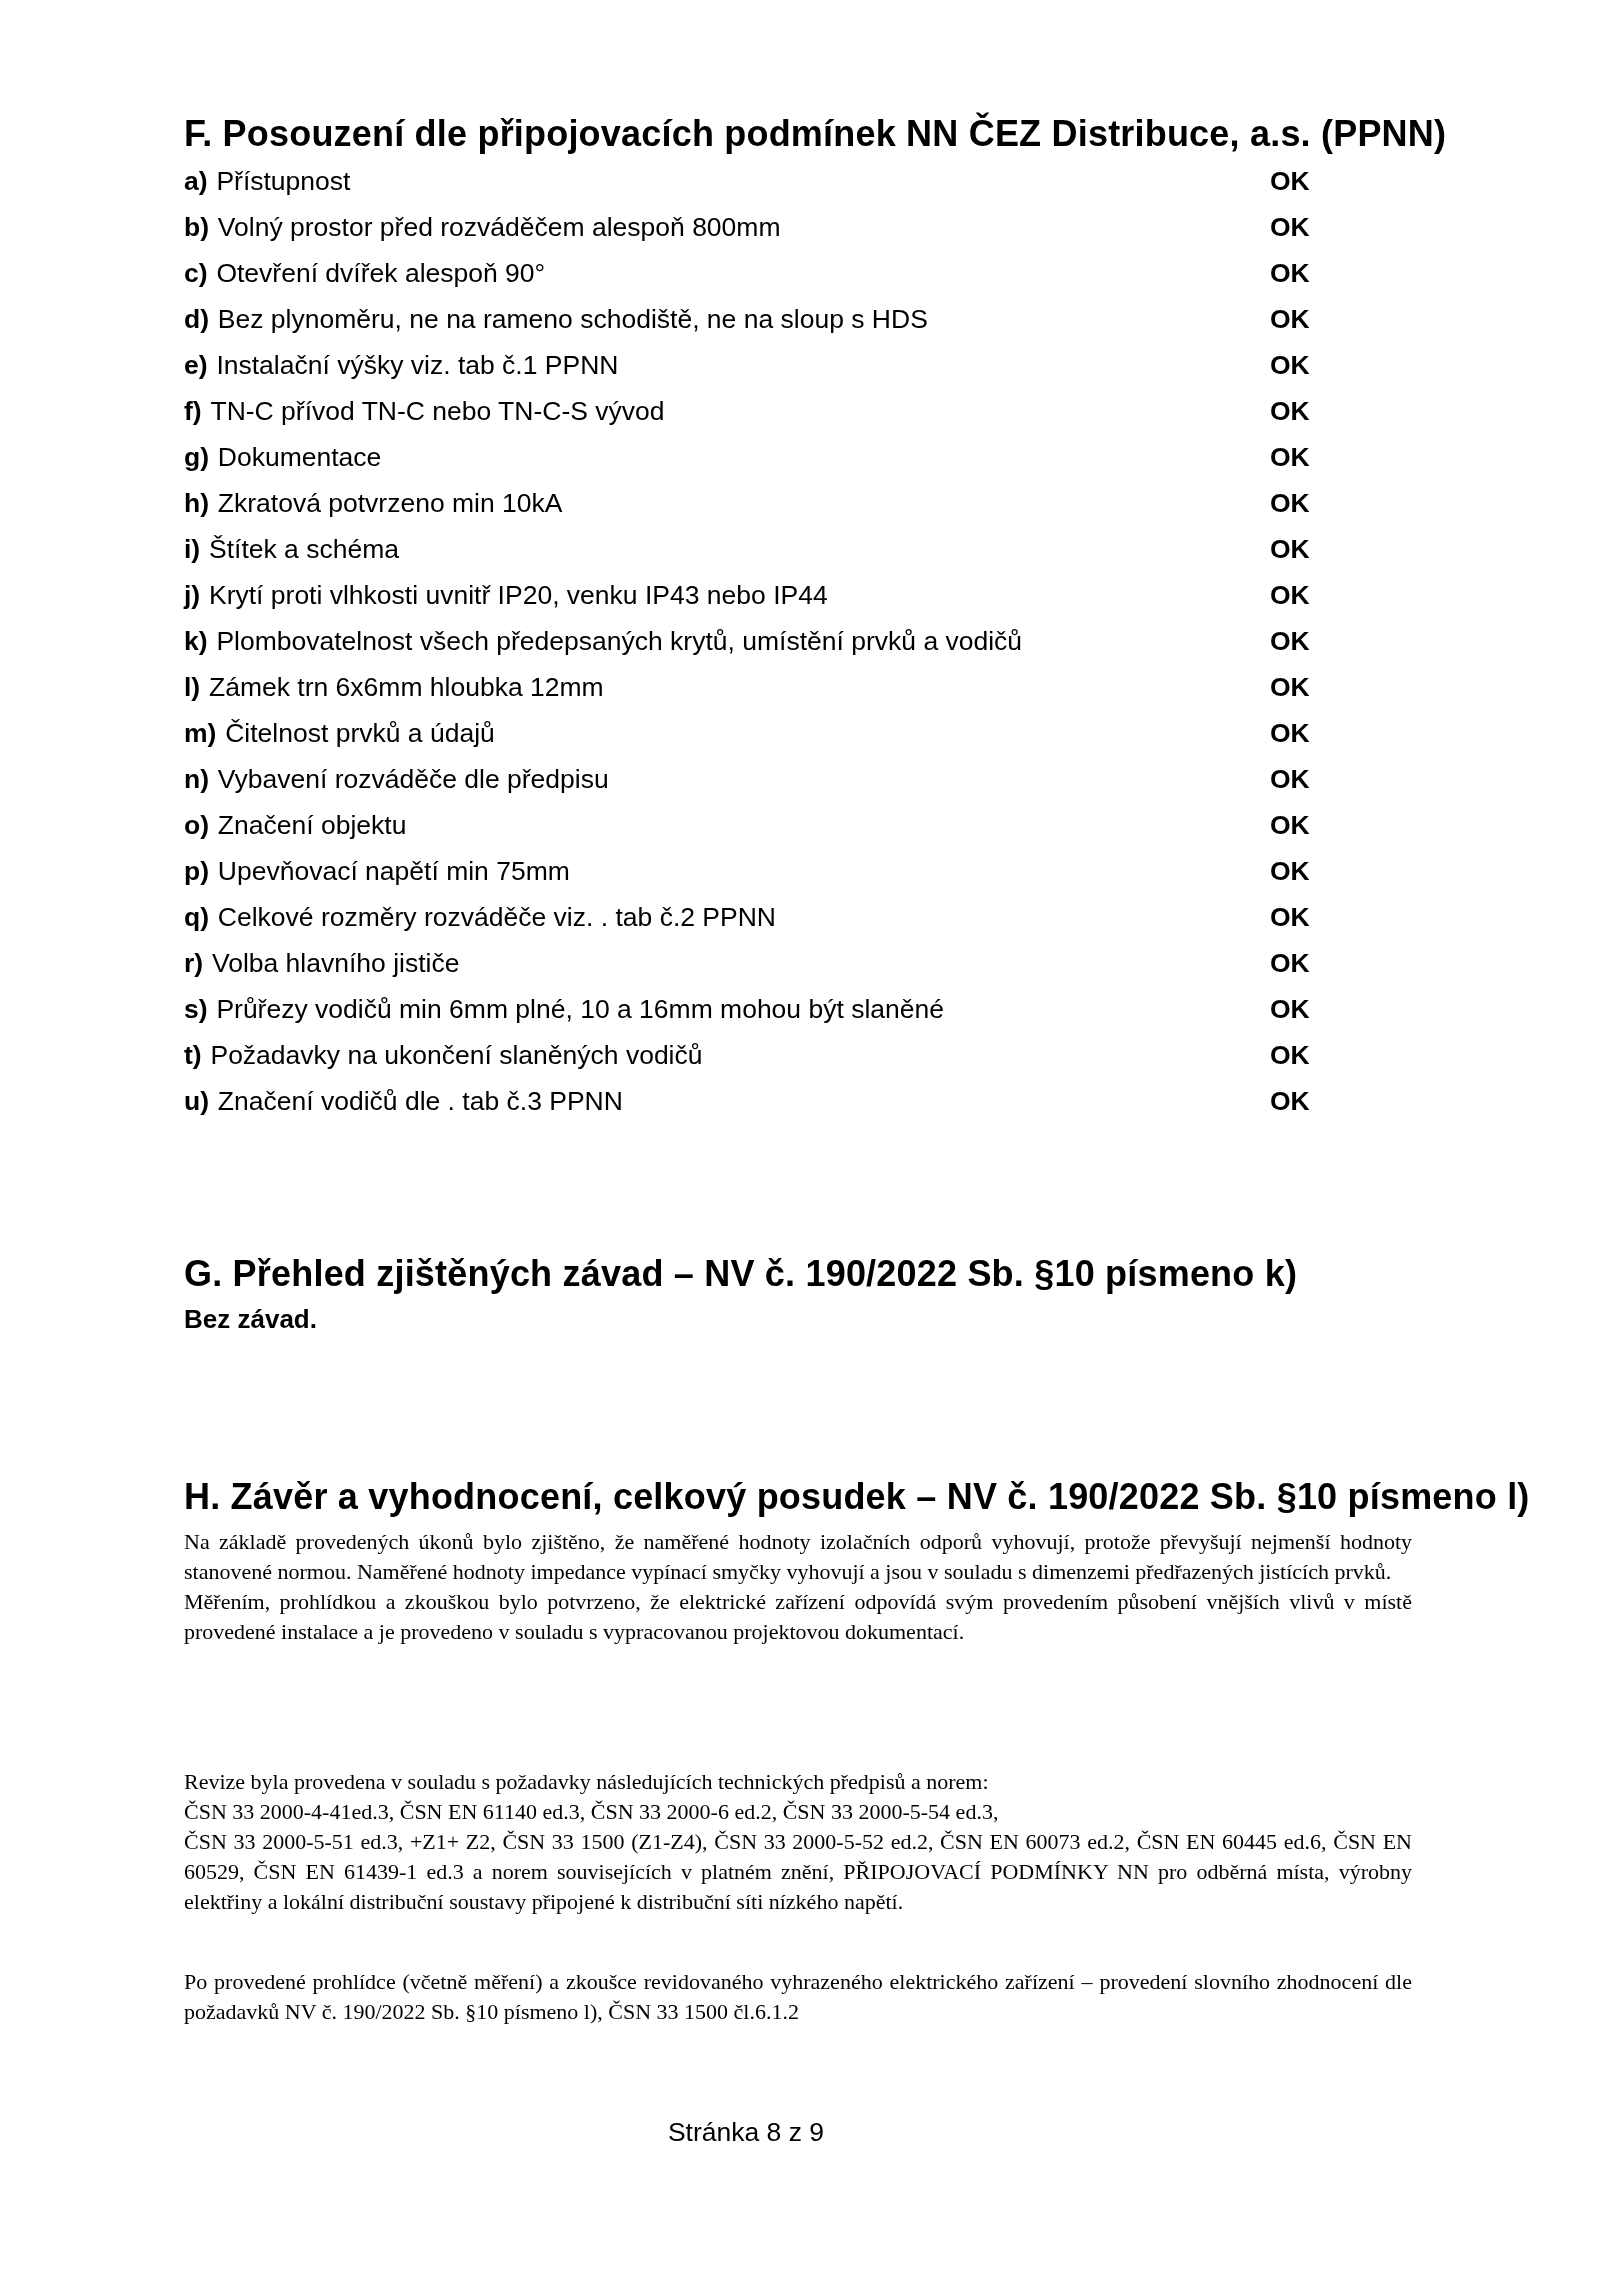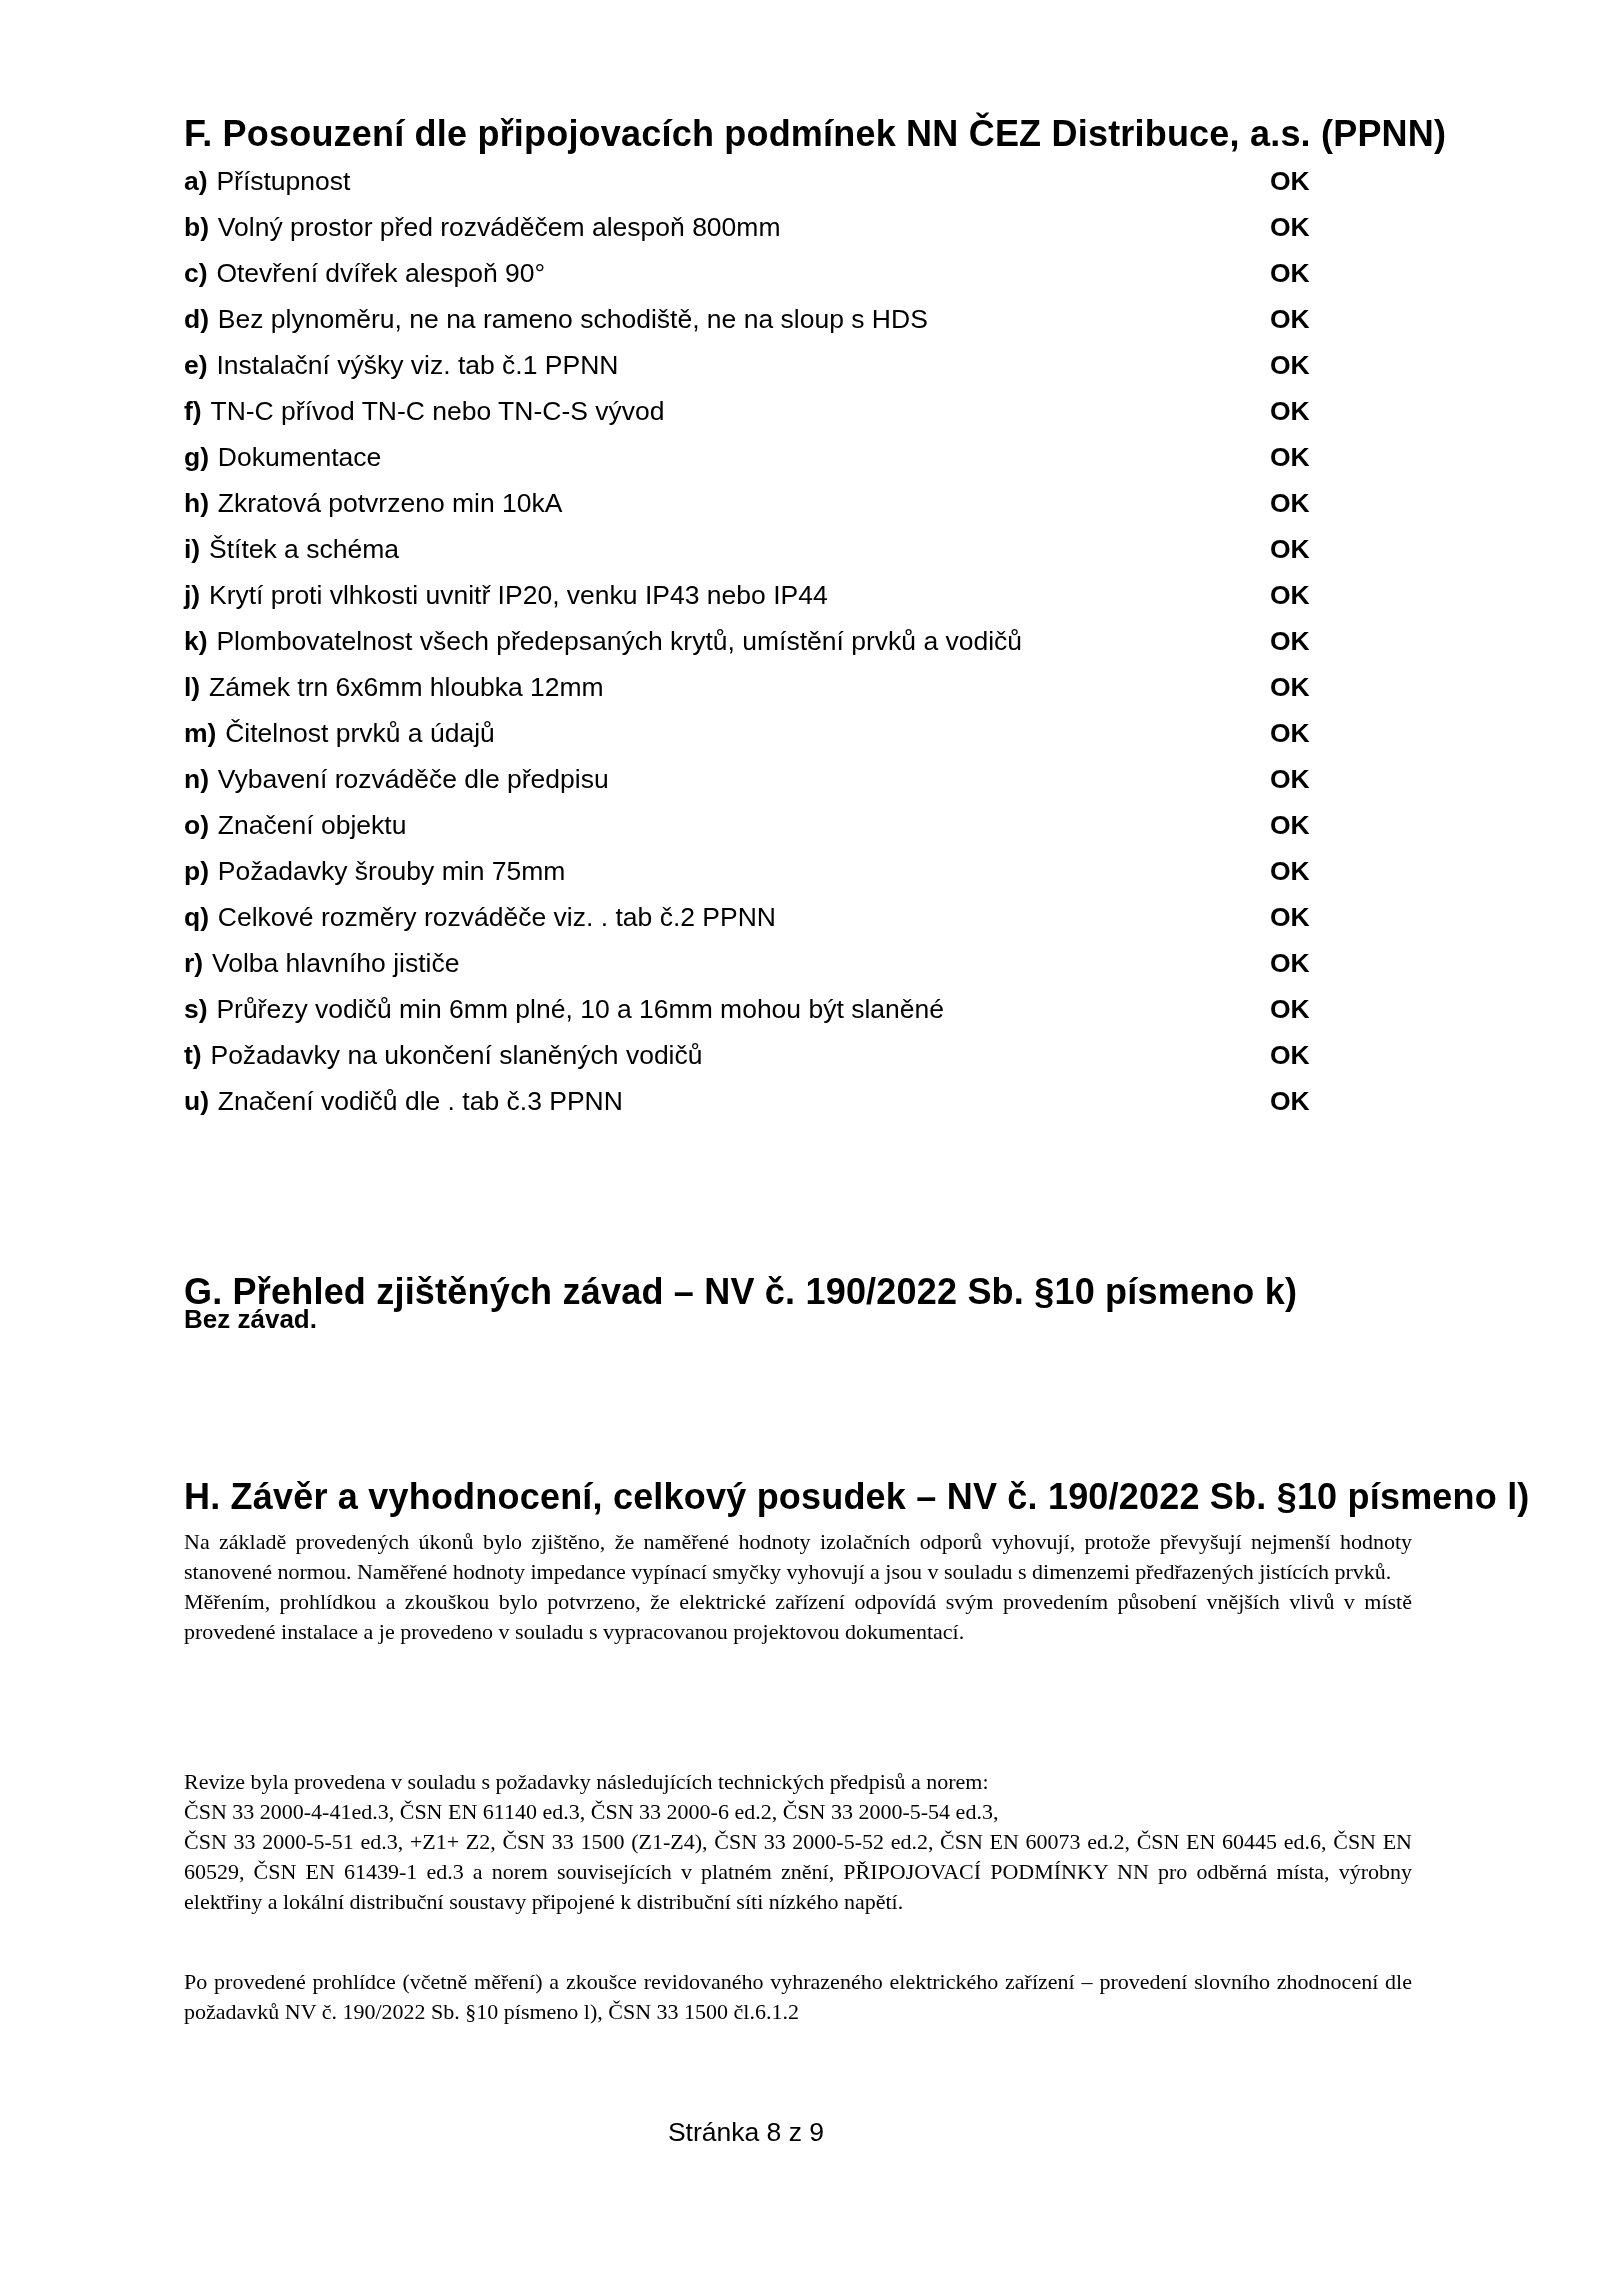--- a/index.html
+++ b/index.html
@@ -157,21 +157,21 @@
   </div>
 
   <div class="check-row">
     <span class="item-label">o)</span>
     <span class="item-text">Značení objektu</span>
     <span class="item-status">OK</span>
   </div>
 
   <div class="check-row">
     <span class="item-label">p)</span>
-    <span class="item-text">Požadavky šrouby min 75mm</span>
+    <span class="item-text">Upevňovací napětí min 75mm</span>
     <span class="item-status">OK</span>
   </div>
 
   <div class="check-row">
     <span class="item-label">q)</span>
     <span class="item-text">Celkové rozměry rozváděče viz. . tab č.2 PPNN</span>
     <span class="item-status">OK</span>
   </div>
 
   <div class="check-row">
@@ -192,21 +192,21 @@
     <span class="item-status">OK</span>
   </div>
 
   <div class="check-row">
     <span class="item-label">u)</span>
     <span class="item-text">Značení vodičů dle . tab č.3 PPNN</span>
     <span class="item-status">OK</span>
   </div>
 </div>
 
-  <div class="abs heading" style="top:1253px;margin-top:18px;">G. Přehled zjištěných závad – NV č. 190/2022 Sb. §10 písmeno k)</div>
+  <div class="abs heading" style="top:1253px;">G. Přehled zjištěných závad – NV č. 190/2022 Sb. §10 písmeno k)</div>
 
   <div class="abs bold" style="top:1304px; font-size:26px;">Bez závad.</div>
 
   <div class="abs heading" style="top:1476px;">H. Závěr a vyhodnocení, celkový posudek – NV č. 190/2022 Sb. §10 písmeno l)</div>
 
   <div class="abs body-text" style="top:1527px;">Na základě provedených úkonů bylo zjištěno, že naměřené hodnoty izolačních odporů vyhovují, protože převyšují nejmenší hodnoty stanovené normou. Naměřené hodnoty impedance vypínací smyčky vyhovují a jsou v souladu s dimenzemi předřazených jistících prvků.
 Měřením, prohlídkou a zkouškou bylo potvrzeno, že elektrické zařízení odpovídá svým provedením působení vnějších vlivů v místě provedené instalace a je provedeno v souladu s vypracovanou projektovou dokumentací.</div>
 
   <div class="abs body-text" style="top:1767px;">Revize byla provedena v souladu s požadavky následujících technických předpisů a norem:
 ČSN 33 2000-4-41ed.3, ČSN EN 61140 ed.3, ČSN 33 2000-6 ed.2, ČSN 33 2000-5-54 ed.3,

